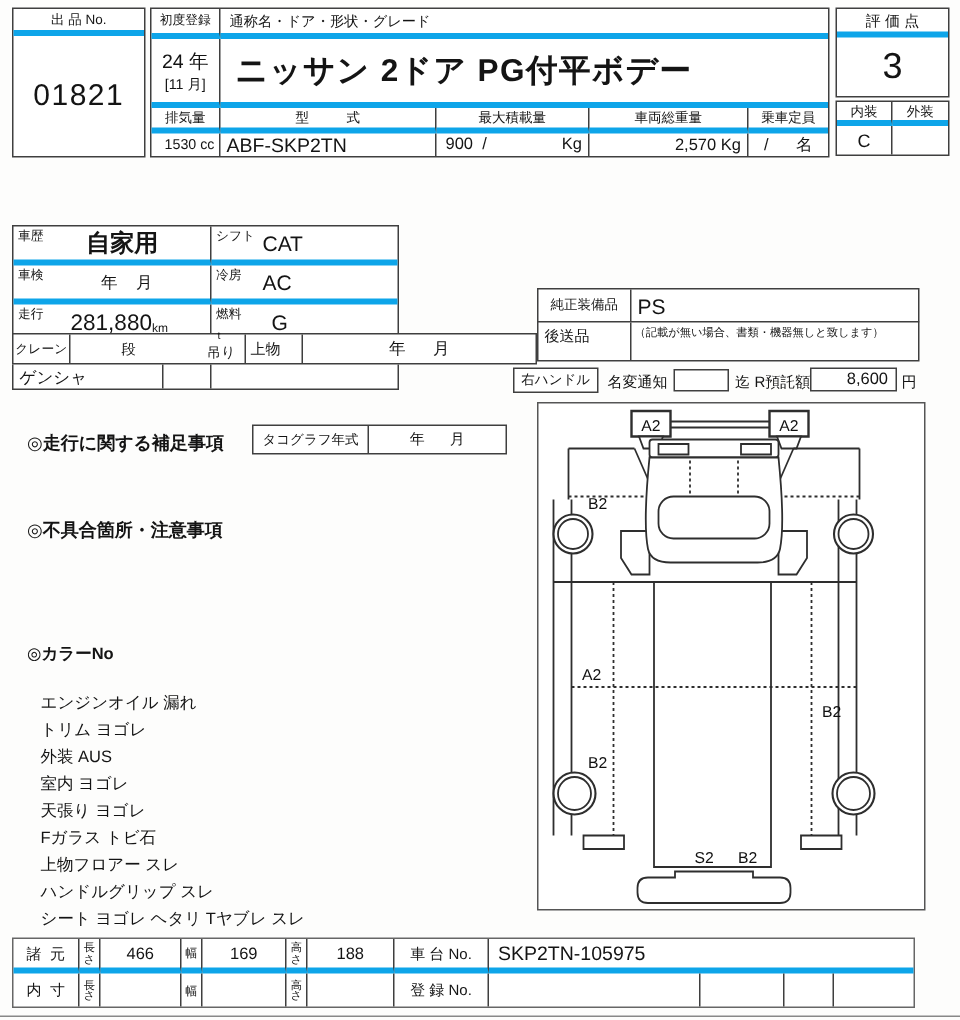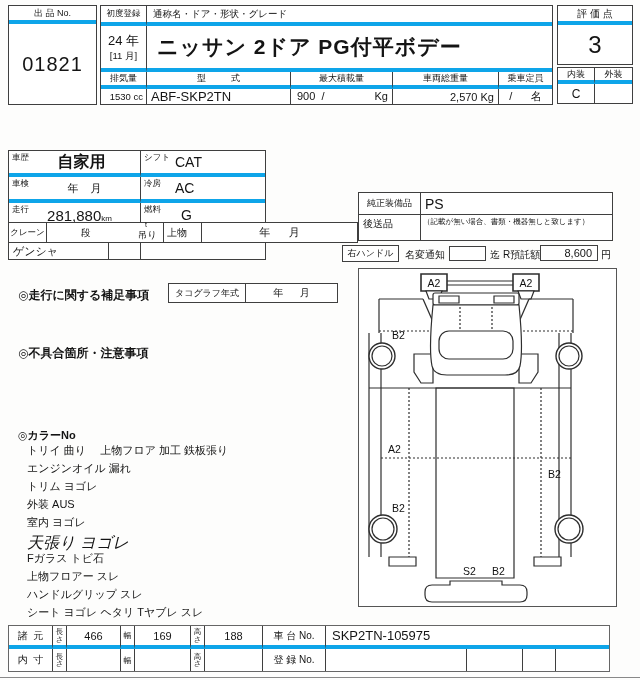--- a/index.html
+++ b/index.html
@@ -140,26 +140,25 @@
 
   <div class="abs" style="left:18px;top:287px;font-size:12px;font-weight:600;">◎走行に関する補足事項</div>
   <div class="box" style="left:168px;top:283px;width:170px;height:20px;">
     <div class="cell br cen" style="left:0;top:0;width:77px;height:18px;font-size:9px;">タコグラフ年式</div>
     <div class="cell cen pre" style="left:77px;top:0;width:91px;height:18px;font-size:10px;">年      月</div>
   </div>
 
   <div class="abs" style="left:18px;top:345px;font-size:12px;font-weight:600;">◎不具合箇所・注意事項</div>
 
   <div class="abs" style="left:18px;top:428px;font-size:11px;font-weight:600;">◎カラーNo</div>
-  <div class="abs pre" style="left:27px;top:443px;font-size:11px;">トリイ 曲り　 上物フロア 加工 鉄板張り</div>
   <div class="abs pre" style="left:27px;top:461px;font-size:11px;">エンジンオイル 漏れ</div>
   <div class="abs pre" style="left:27px;top:479px;font-size:11px;">トリム ヨゴレ</div>
   <div class="abs pre" style="left:27px;top:497px;font-size:11px;">外装 AUS</div>
   <div class="abs pre" style="left:27px;top:515px;font-size:11px;">室内 ヨゴレ</div>
-  <div class="abs pre" style="left:27px;top:533px;font-size:16px;font-style:italic;">天張り ヨゴレ</div>
+  <div class="abs pre" style="left:27px;top:533px;font-size:11px;">天張り ヨゴレ</div>
   <div class="abs pre" style="left:27px;top:551px;font-size:11px;">Fガラス トビ石</div>
   <div class="abs pre" style="left:27px;top:569px;font-size:11px;">上物フロアー スレ</div>
   <div class="abs pre" style="left:27px;top:587px;font-size:11px;">ハンドルグリップ スレ</div>
   <div class="abs pre" style="left:27px;top:605px;font-size:11px;">シート ヨゴレ ヘタリ Tヤブレ スレ</div>
 
   <div class="box" style="left:358px;top:268px;width:259px;height:339px;border-color:#555;">
     <svg width="257" height="337" viewBox="0 0 257 337">
       <g stroke="#2e2e2e" stroke-width="1.2" fill="none">
 
         <line x1="88" y1="12" x2="154" y2="12"></line>

